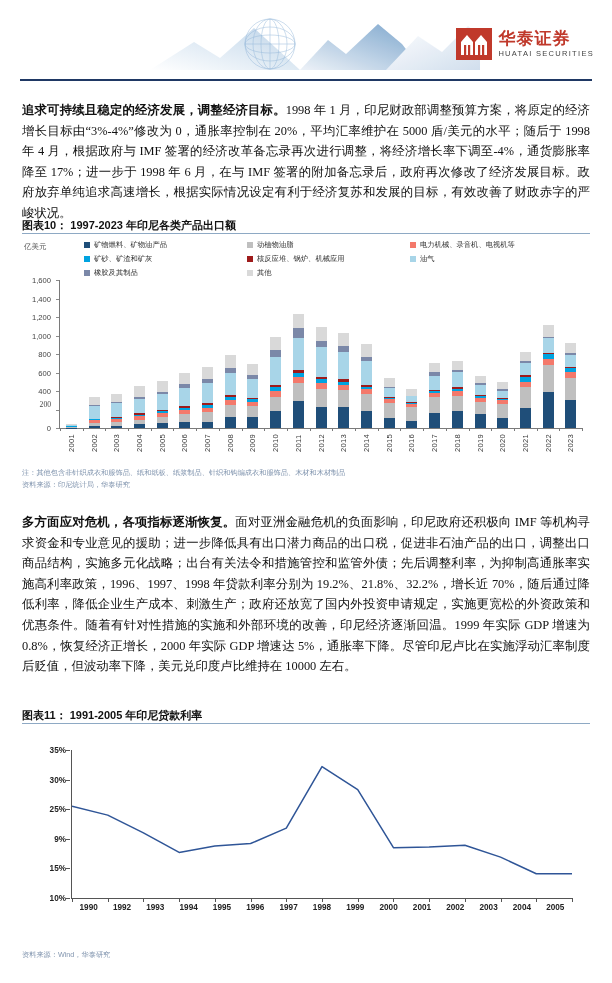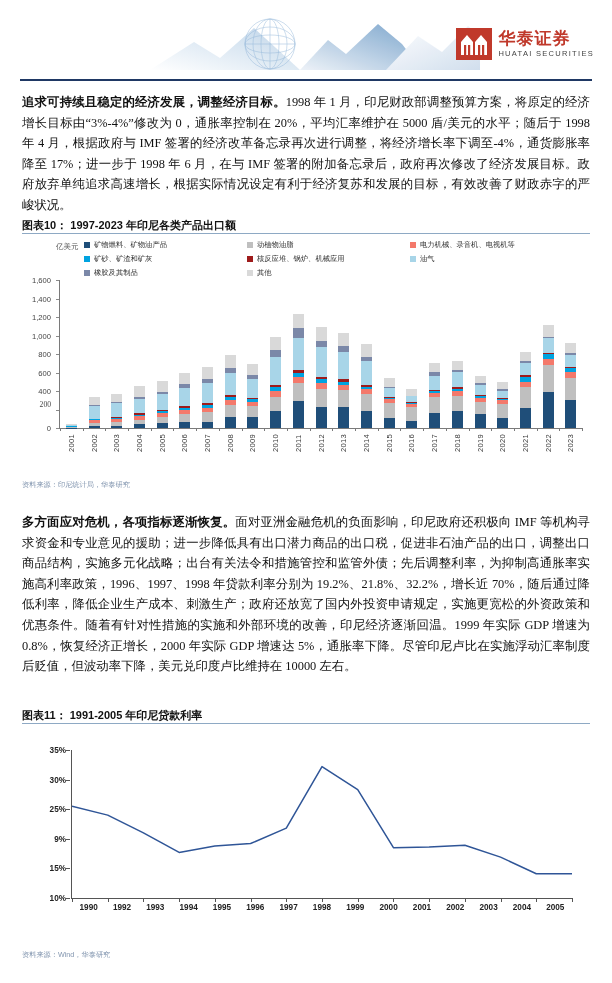--- a/index.html
+++ b/index.html
@@ -16,31 +16,31 @@
   .hdr-rule{position:absolute;left:20px;top:79px;width:572px;height:2px;background:#1f3864;}
   .logo{position:absolute;right:18px;top:28px;display:flex;align-items:center;gap:6px;}
   .logo-mark{width:36px;height:32px;position:relative;}
   .logo-txt{display:flex;flex-direction:column;line-height:1;}
   .logo-cn{font-family:"Liberation Sans",sans-serif;font-weight:bold;font-size:17px;color:#c0392b;letter-spacing:1px;}
   .logo-en{font-family:"Liberation Sans",sans-serif;font-size:7.5px;color:#444;letter-spacing:1.3px;margin-top:3px;}
 
   
   .para{position:absolute;left:22px;width:568px;font-size:12.4px;line-height:20.6px;text-align:justify;color:#111;}
   .para b{font-weight:bold;}
-  .p1{top:92px;}
+  .p1{top:100px;}
   .p2{top:512px;}
 
   
   .ex-title{position:absolute;left:22px;font-family:"Liberation Sans",sans-serif;font-weight:bold;font-size:11px;color:#111;}
   .ex-rule{position:absolute;left:22px;width:568px;height:1px;background:#8ea9c4;}
   .ex-note{position:absolute;left:22px;font-size:7.2px;line-height:10.5px;color:#8094ae;font-family:"Liberation Sans",sans-serif;}
 
   
   #chart1{position:absolute;left:22px;top:238px;width:568px;height:226px;}
-  .c1-unit{position:absolute;left:2px;top:4px;font-size:7.5px;color:#555;font-family:"Liberation Sans",sans-serif;margin-left:32px;}
+  .c1-unit{position:absolute;left:2px;top:4px;font-size:7.5px;color:#555;font-family:"Liberation Sans",sans-serif;}
   .legend{position:absolute;left:62px;top:2px;width:500px;
           display:grid;grid-template-columns:163px 163px 170px;row-gap:4px;}
   .lg{display:flex;align-items:center;gap:4px;font-size:7.3px;color:#333;font-family:"Liberation Sans",sans-serif;white-space:nowrap;}
   .sw{width:6px;height:6px;flex:0 0 6px;}
   .yaxis{position:absolute;left:0;top:42px;width:34px;height:148px;}
   .ytick{position:absolute;right:5px;font-size:7.6px;color:#444;font-family:"Liberation Sans",sans-serif;transform:translateY(-50%);white-space:nowrap;}
   .ytickmark{position:absolute;left:34px;width:3px;height:1px;background:#8a8a8a;}
   .axisline{position:absolute;left:37px;top:42px;width:1px;height:148px;background:#7a7a7a;}
   .baseline{position:absolute;left:37px;top:190px;width:523px;height:1px;background:#7a7a7a;}
   .bars{position:absolute;left:38px;top:42px;width:522px;height:148px;display:flex;align-items:flex-end;}
@@ -559,20 +559,21 @@
       <div class="xtickmark" style="left: 401.13px;"></div>
       <div class="xtickmark" style="left: 423.826px;"></div>
       <div class="xtickmark" style="left: 446.522px;"></div>
       <div class="xtickmark" style="left: 469.217px;"></div>
       <div class="xtickmark" style="left: 491.913px;"></div>
       <div class="xtickmark" style="left: 514.609px;"></div>
       <div class="xtickmark" style="left: 537.304px;"></div>
       <div class="xtickmark" style="left: 560px;"></div>
     </div>
 
+  <div class="ex-note" style="top:468px;">注：其他包含非针织成衣和服饰品、纸和纸板、纸浆制品、针织和钩编成衣和服饰品、木材和木材制品</div>
   <div class="ex-note" style="top:480px;">资料来源：印尼统计局，华泰研究</div>
 
   <div class="para p2">
     <b>多方面应对危机，各项指标逐渐恢复。</b><span>面对亚洲金融危机的负面影响，印尼政府还积极向 IMF 等机构寻求资金和专业意见的援助；进一步降低具有出口潜力商品的出口税，促进非石油产品的出口，调整出口商品结构，实施多元化战略；出台有关法令和措施管控和监管外债；先后调整利率，为抑制高通胀率实施高利率政策，1996、1997、1998 年贷款利率分别为 19.2%、21.8%、32.2%，增长近 70%，随后通过降低利率，降低企业生产成本、刺激生产；政府还放宽了国内外投资申请规定，实施更宽松的外资政策和优惠条件。随着有针对性措施的实施和外部环境的改善，印尼经济逐渐回温。1999 年实际 GDP 增速为 0.8%，恢复经济正增长，2000 年实际 GDP 增速达 5%，通胀率下降。尽管印尼卢比在实施浮动汇率制度后贬值，但波动率下降，美元兑印度卢比维持在 10000 左右。</span>
   </div>
 
   <div class="ex-title" style="top:708px;">
     <span>图表11：</span>&nbsp;<span>1991-2005 年印尼贷款利率</span>
   </div>
   <div class="ex-rule" style="top:723px;"></div>

